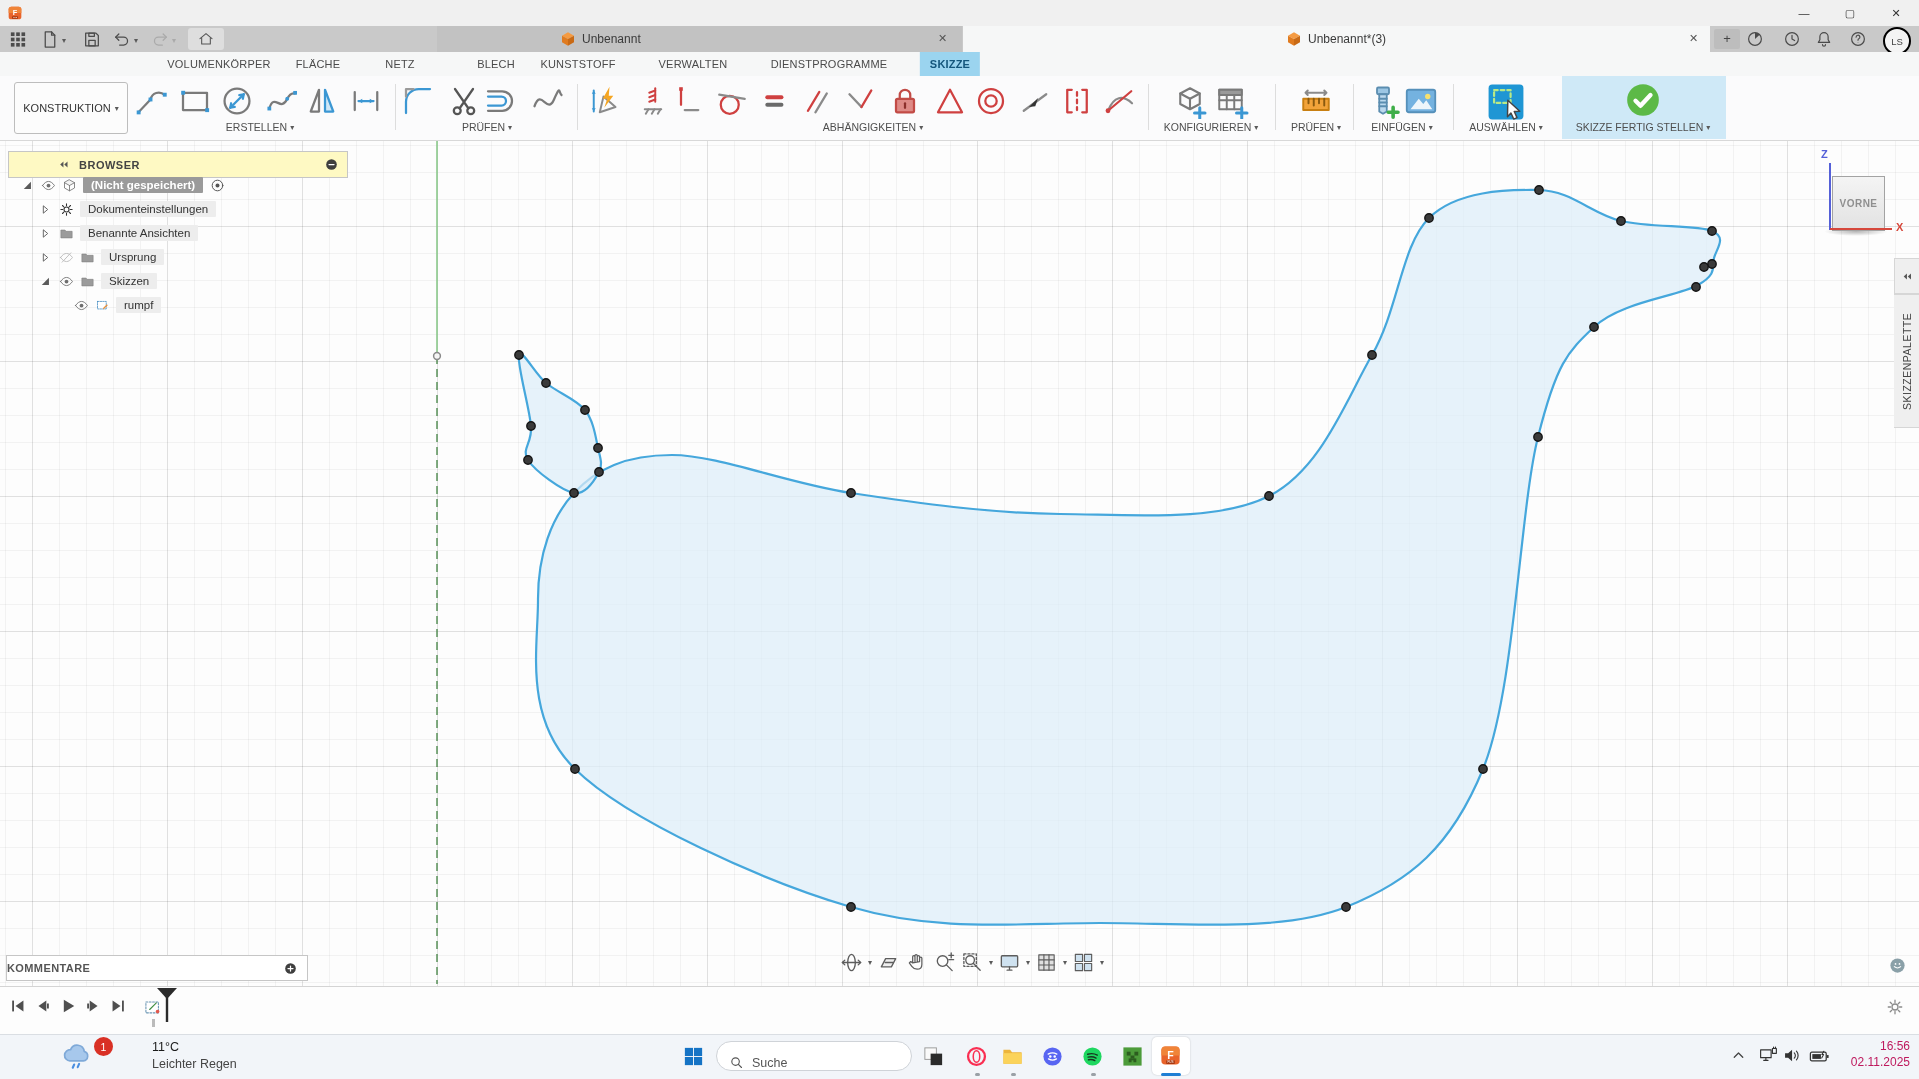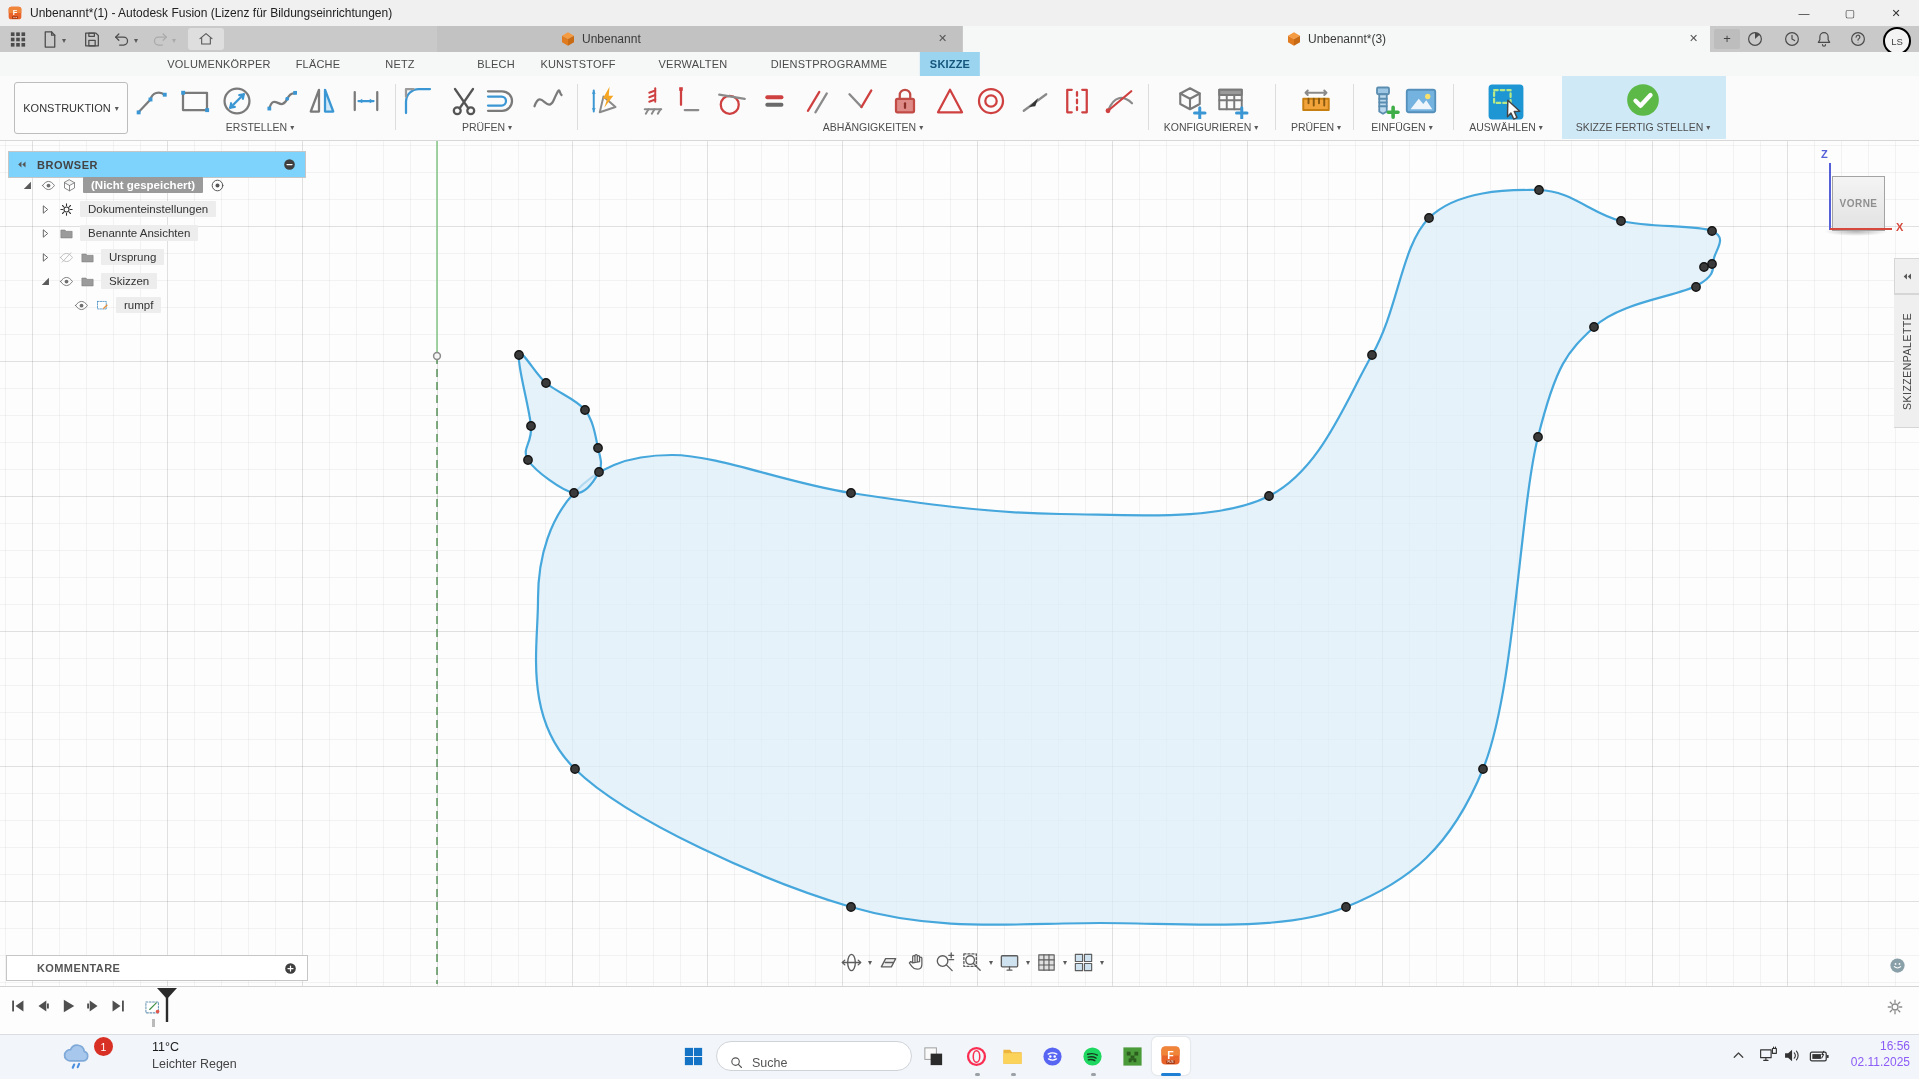--- a/index.html
+++ b/index.html
@@ -49,30 +49,30 @@
     background-image:
       linear-gradient(90deg, rgba(0,0,0,0.075) 0 1px, transparent 1px),
       linear-gradient(rgba(0,0,0,0.075) 0 1px, transparent 1px),
       linear-gradient(90deg, rgba(0,0,0,0.042) 0 1px, transparent 1px),
       linear-gradient(rgba(0,0,0,0.042) 0 1px, transparent 1px);
     background-size:135px 100%,100% 135px,27px 100%,100% 27px;
     background-position:32px 0,0 86px,5px 0,0 5px;}
   #sketch-svg{left:0;top:0;width:1919px;height:1079px;pointer-events:none;}
 
   
-  .bheader{left:8px;top:151px;width:296px;height:25px;background:#7dd3fc;border:1px solid #c6c6c6;display:flex;align-items:center;}
+  .bheader{left:8px;top:151px;width:296px;height:25px;background:#fef9c3;border:1px solid #c6c6c6;display:flex;align-items:center;padding-left:42px;}
   .bheader .lbl{font-size:11px;font-weight:bold;letter-spacing:.5px;color:#444;margin-left:8px;}
   .trow{left:8px;height:24px;display:flex;align-items:center;gap:6px;font-size:11.5px;color:#333;}
   .tic{width:15px;height:15px;}
   .labelbox{background:#ededed;padding:2px 8px;border-radius:1px;white-space:nowrap;}
   .labelbox.sel{background:#9a9a9a;color:#fff;font-weight:bold;}
 
   
   .comments{left:6px;top:955px;width:300px;height:24px;background:#fff;border:1px solid #c6c6c6;display:flex;align-items:center;}
-  .comments .lbl{font-size:11px;font-weight:bold;letter-spacing:.4px;color:#555;margin-left:30px;flex:1;}
+  .comments .lbl{font-size:11px;font-weight:bold;letter-spacing:.4px;color:#555;flex:1;}
 
   
   .navbar{left:840px;top:951px;display:flex;align-items:center;gap:5px;}
   .nav{width:23px;height:23px;color:#5d5d5d;}
 
   
   .vcface{left:1832px;top:176px;width:51px;height:53px;background:linear-gradient(#f4f4f4,#e2e2e2);
           border:1px solid #a3a3a3;display:flex;align-items:center;justify-content:center;
           font-size:10px;font-weight:bold;color:#8f8f8f;letter-spacing:.5px;}
   .vcz{left:1829px;top:163px;width:2px;height:67px;background:#5560d8;}
@@ -95,21 +95,21 @@
   .weather-temp{left:152px;top:1040px;font-size:12.5px;color:#1b1b1b;}
   .weather-cond{left:152px;top:1057px;font-size:12.5px;color:#454545;}
   .badge{left:92px;top:1035px;width:19px;height:19px;border-radius:50%;background:#d93025;border:2px solid #f2f5f9;
          color:#fff;font-size:10.5px;display:flex;align-items:center;justify-content:center;}
   .searchpill{left:716px;top:1041px;width:196px;height:30px;background:#fff;border:1px solid #cfd3d8;border-radius:15px;
               display:flex;align-items:flex-end;gap:8px;padding-left:12px;box-sizing:border-box;font-size:12.5px;color:#555;}
   .tkicon{top:1045px;width:23px;height:23px;}
   .rundot{top:1073px;width:5px;height:3px;border-radius:2px;background:#9aa0a6;}
   .fusiontile{left:1152px;top:1037px;width:38px;height:38px;background:#fff;border-radius:5px;box-shadow:0 0 2px rgba(0,0,0,.2);}
   .fusionbar{left:1161px;top:1073px;width:20px;height:3px;border-radius:2px;background:#1e7fd4;}
-  .clock{left:1838px;top:1038px;width:72px;text-align:right;font-size:12px;color:#8b5cf6;line-height:16px;}
+  .clock{left:1838px;top:1038px;width:72px;text-align:right;font-size:12px;color:#be185d;line-height:16px;}
 </style>
 </head>
 <body>
 
 <div class="stage">
 
   <div class="abs canvas"></div>
   <svg class="abs" id="sketch-svg" viewBox="0 0 1919 1079">
       <line x1="437" y1="141" x2="437" y2="356" stroke="#8bc98b" stroke-width="1.6"></line>
       <line x1="437" y1="356" x2="437" y2="984" stroke="#4e8a4e" stroke-width="1.4" stroke-dasharray="8 5"></line>
@@ -145,21 +145,20 @@
   <div class="abs titlebar">
     <span class="abs ic" style="left:7px;top:5px;width:16px;height:16px">
         <svg viewBox="0 0 24 24">
           <rect x="2.5" y="2.5" width="19" height="19" rx="4" fill="#e8632a"></rect>
           <path d="M2.5 12v-5.5a4 4 0 0 1 4-4h11a4 4 0 0 1 4 4V12z" fill="#f08438"></path>
           <text x="12" y="15.5" font-size="11" font-weight="bold" fill="#fff" text-anchor="middle" font-family="Liberation Sans, sans-serif">F</text>
           <rect x="7.5" y="17" width="9" height="3.8" rx="0.8" fill="#a8380f"></rect>
           <text x="12" y="20" font-size="3.2" fill="#fff" text-anchor="middle" font-family="Liberation Sans, sans-serif">FUS</text>
         </svg>
       </span>
-    <span class="abs title-text">Unbenannt*(1) - Autodesk Fusion (Lizenz für Bildungseinrichtungen)</span>
     <span class="abs winbtn" style="left:1781px">—</span>
     <span class="abs winbtn" style="left:1827px">▢</span>
     <span class="abs winbtn" style="left:1873px">✕</span>
   </div>
 
   <div class="abs tabstrip"></div>
   <span class="abs ic qicon" style="left:8px">
       <svg viewBox="0 0 24 24" fill="none" stroke="currentColor" stroke-width="1.6" stroke-linecap="round" stroke-linejoin="round">
         <g fill="currentColor" stroke="none">
           <rect x="3" y="3" width="4.6" height="4.6"></rect>

